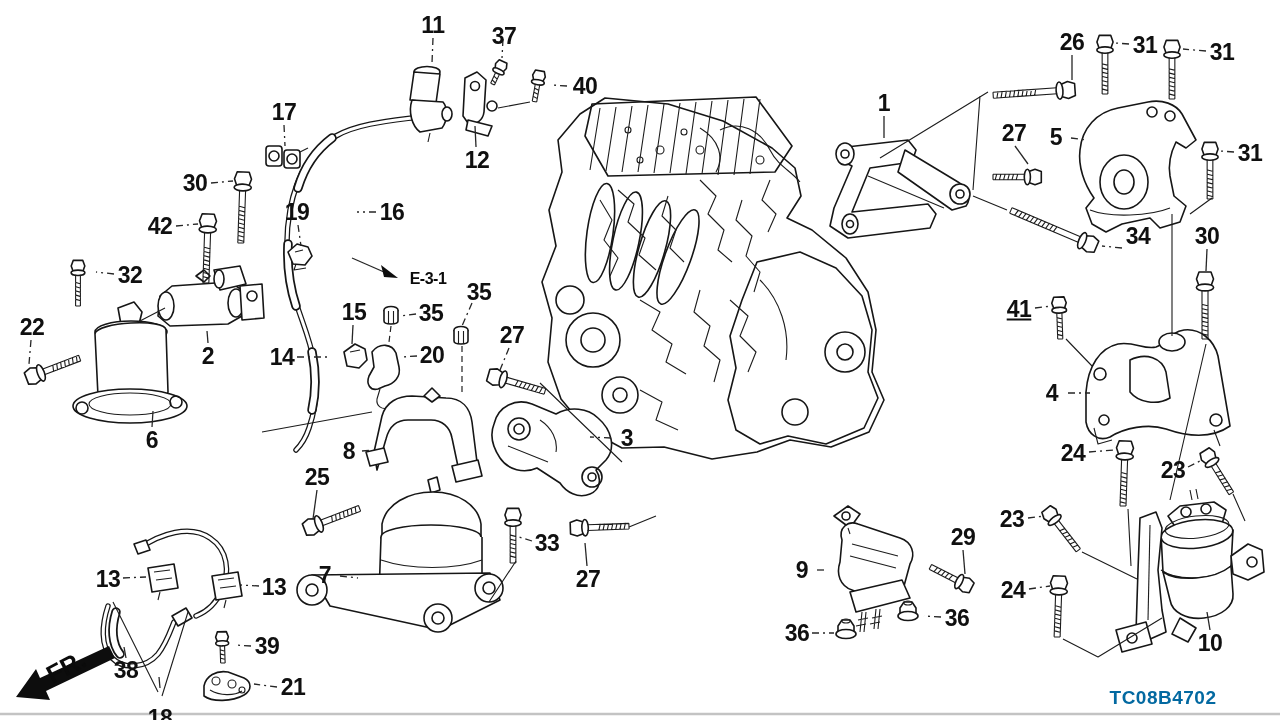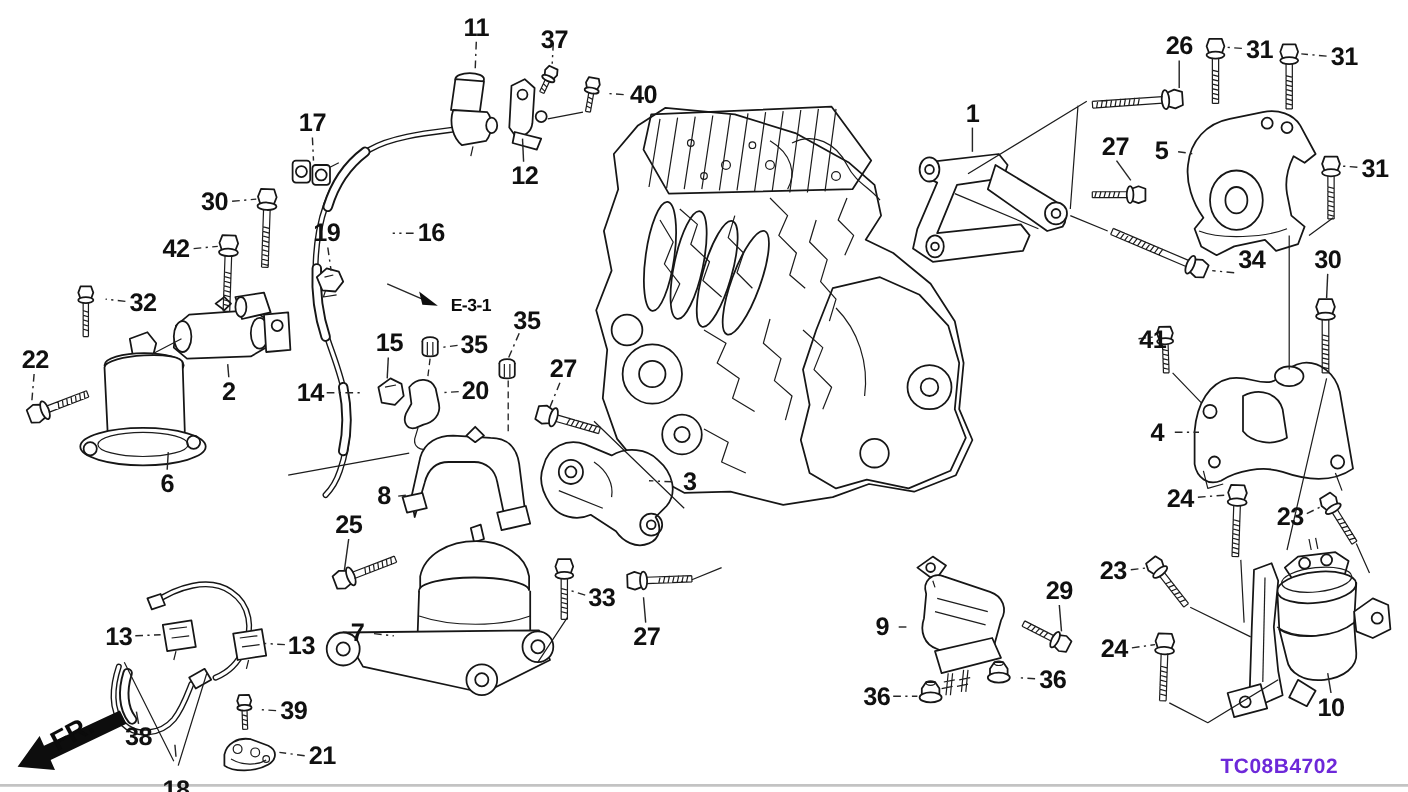--- a/index.html
+++ b/index.html
@@ -7,21 +7,21 @@
          font-family:"Liberation Sans",sans-serif;}
   .stage svg{position:absolute;left:0;top:0;}
   #labels-layer{position:absolute;left:0;top:0;width:100%;height:100%;pointer-events:none;}
   .part-label{position:absolute;transform:translate(-50%,-50%);font-weight:bold;font-size:23px;
               color:#101010;letter-spacing:-0.5px;white-space:nowrap;line-height:1;}
   .ref-label{position:absolute;transform:translate(-50%,-50%);font-weight:bold;font-size:16px;
              color:#0b0b0b;letter-spacing:-0.5px;white-space:nowrap;}
   .fr-label{position:absolute;transform:translate(-50%,-50%) rotate(-28deg);font-weight:bold;
             font-size:25px;color:#0b0b0b;white-space:nowrap;}
   .code-label{position:absolute;transform:translate(-50%,-50%);font-weight:bold;font-size:19px;
-              color:#6d28d9;letter-spacing:0.5px;white-space:nowrap;}
+              color:#0369a1;letter-spacing:0.5px;white-space:nowrap;}
   
   .ink{stroke:#161616;fill:none;stroke-width:1.6;stroke-linejoin:round;stroke-linecap:round;}
   .ink-thin{stroke:#1c1c1c;fill:none;stroke-width:1.1;stroke-linejoin:round;}
   .ink-fill{stroke:#161616;fill:#ffffff;stroke-width:1.6;stroke-linejoin:round;}
   .tube-o{stroke:#161616;fill:none;stroke-width:5.5;stroke-linecap:round;}
   .tube-i{stroke:#ffffff;fill:none;stroke-width:3;stroke-linecap:round;}
   .sleeve-o{stroke:#161616;fill:none;stroke-width:9.5;stroke-linecap:round;}
   .sleeve-i{stroke:#ffffff;fill:none;stroke-width:6;stroke-linecap:round;}
   .dashlink{stroke:#222;fill:none;stroke-width:1.2;stroke-dasharray:6 4;}
   .leader-dashed{stroke:#262626;stroke-width:1.3;stroke-dasharray:7 4 2 4;fill:none;}
@@ -478,21 +478,21 @@
       <div class="part-label" style="left: 293px; top: 687px;">21</div>
       <div class="part-label" style="left: 1072px; top: 42px;">26</div>
       <div class="part-label" style="left: 1145px; top: 45px;">31</div>
       <div class="part-label" style="left: 1222px; top: 52px;">31</div>
       <div class="part-label" style="left: 884px; top: 103px;">1</div>
       <div class="part-label" style="left: 1014px; top: 133px;">27</div>
       <div class="part-label" style="left: 1056px; top: 137px;">5</div>
       <div class="part-label" style="left: 1250px; top: 153px;">31</div>
       <div class="part-label" style="left: 1207px; top: 236px;">30</div>
       <div class="part-label" style="left: 1138px; top: 236px;">34</div>
-      <div class="part-label" style="left: 1048px; top: 309px;">41</div>
+      <div class="part-label" style="left: 1019px; top: 309px; text-decoration: underline;">41</div>
       <div class="part-label" style="left: 1052px; top: 393px;">4</div>
       <div class="part-label" style="left: 1073px; top: 453px;">24</div>
       <div class="part-label" style="left: 1173px; top: 470px;">23</div>
       <div class="part-label" style="left: 1012px; top: 519px;">23</div>
       <div class="part-label" style="left: 963px; top: 537px;">29</div>
       <div class="part-label" style="left: 1013px; top: 590px;">24</div>
       <div class="part-label" style="left: 802px; top: 570px;">9</div>
       <div class="part-label" style="left: 957px; top: 618px;">36</div>
       <div class="part-label" style="left: 797px; top: 633px;">36</div>
       <div class="part-label" style="left: 1210px; top: 643px;">10</div>

